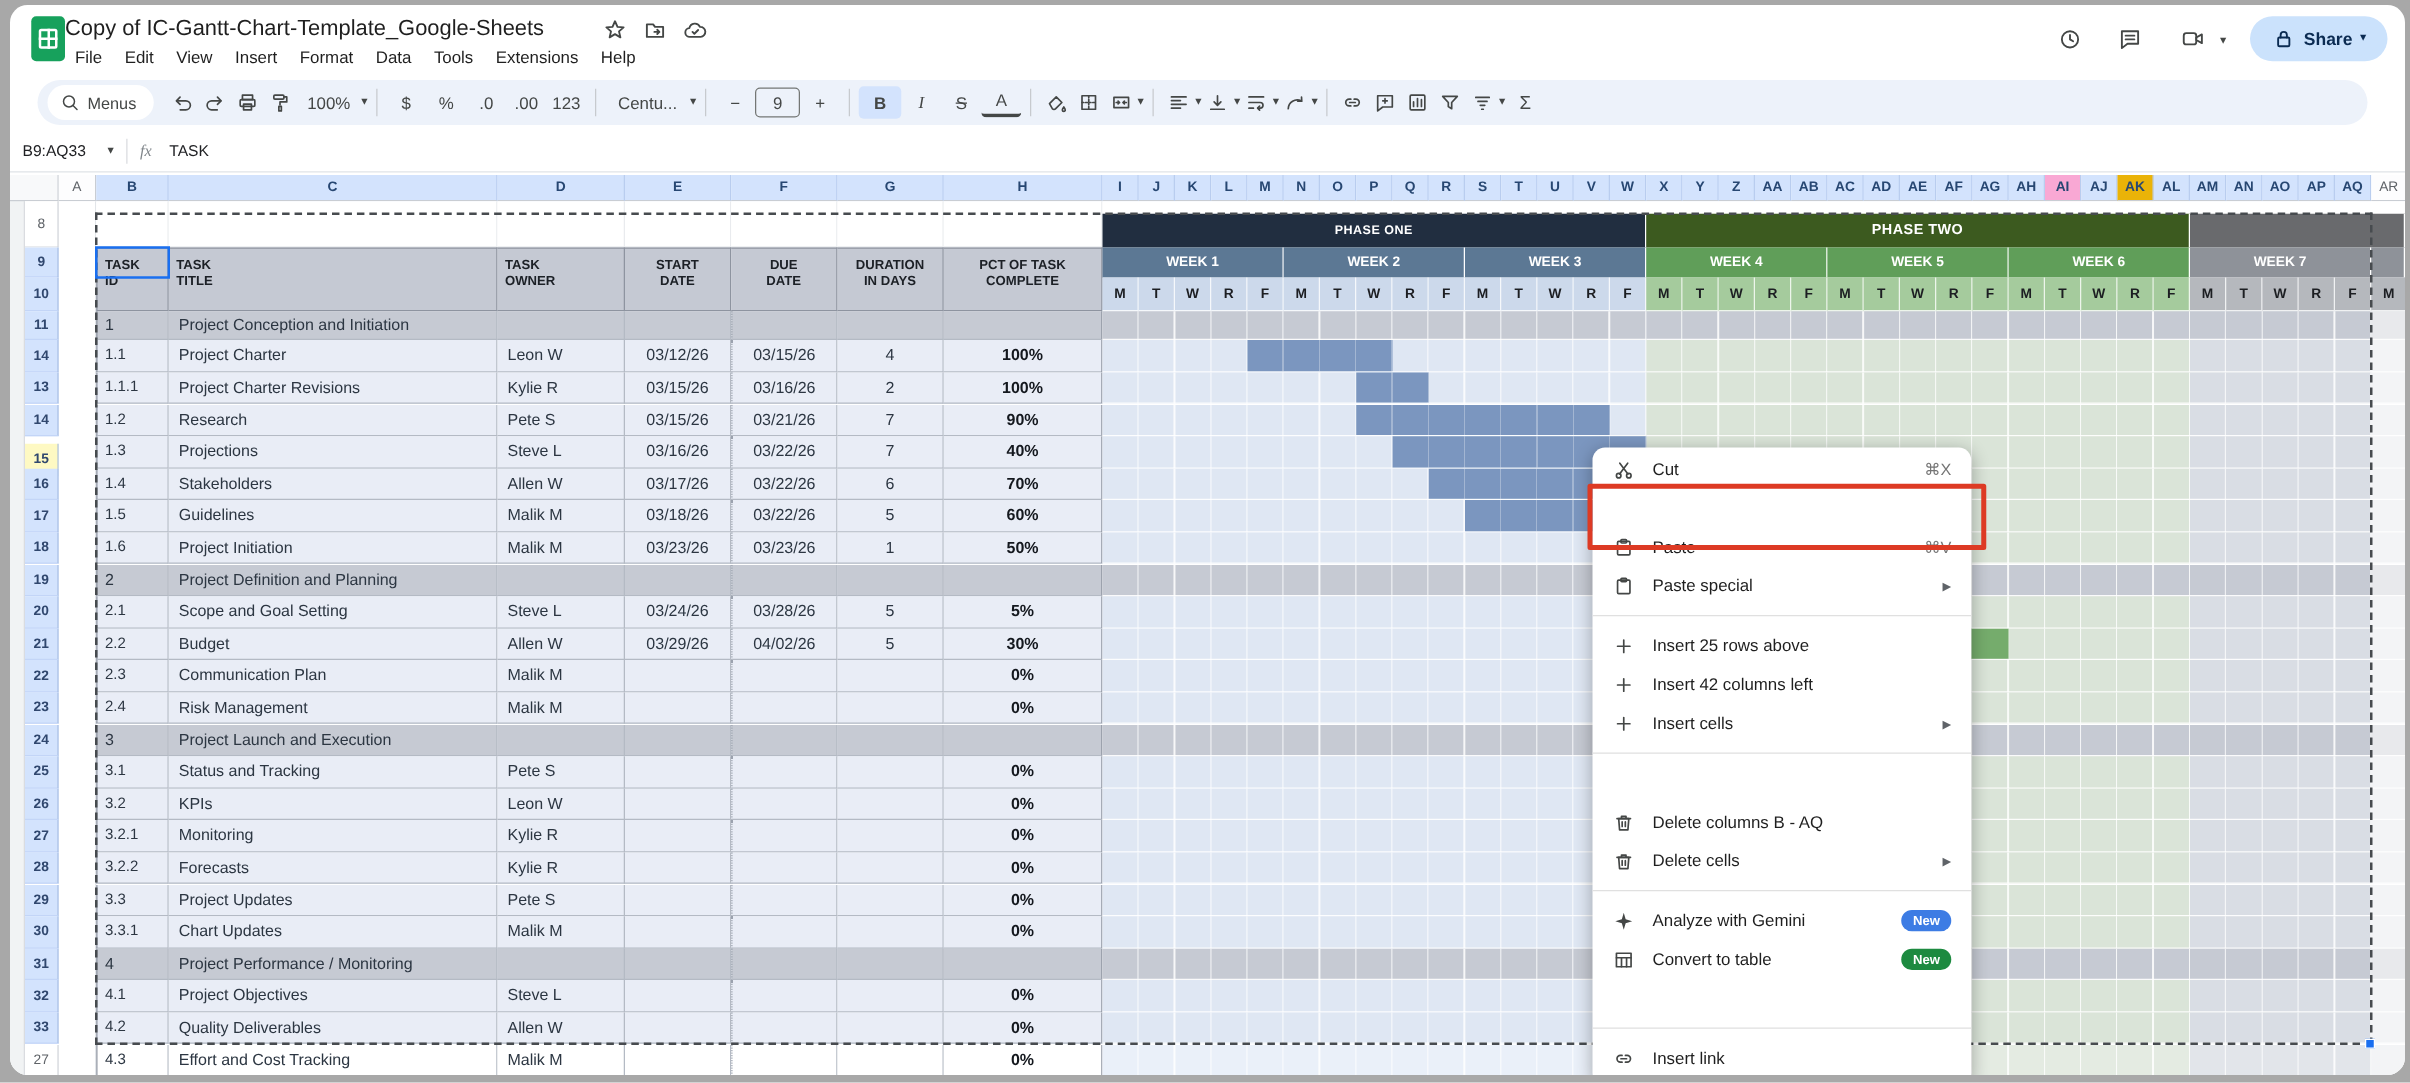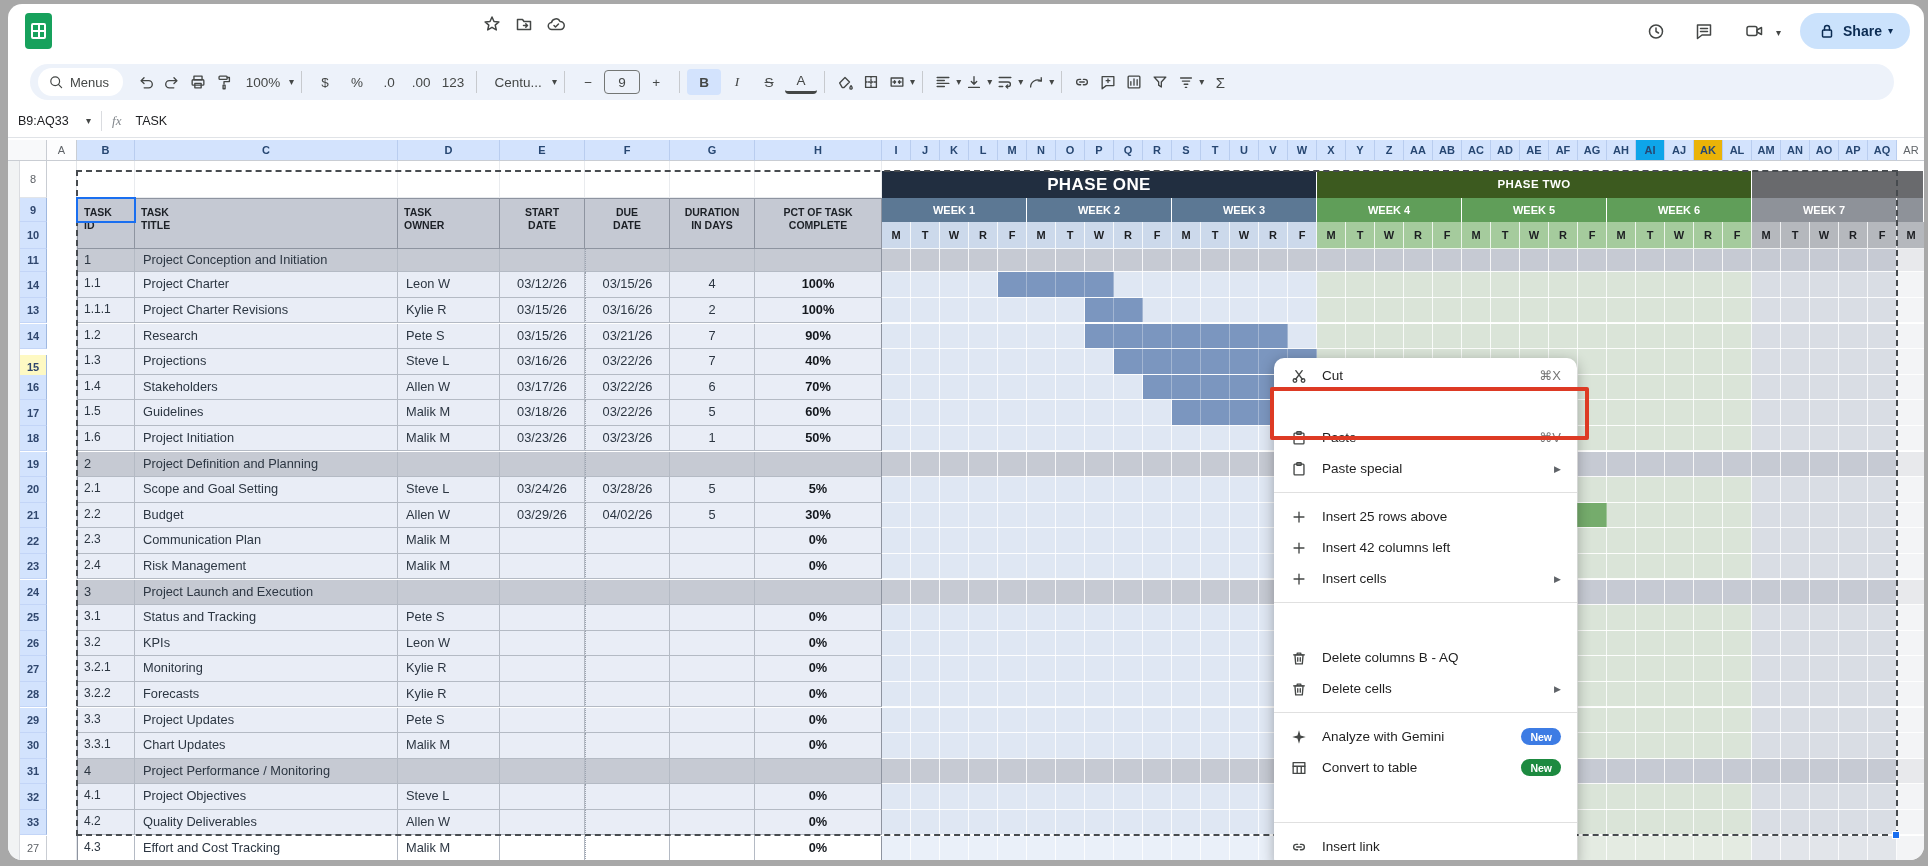--- a/index.html
+++ b/index.html
@@ -28,38 +28,50 @@
 </head>
 <body>
 
 <div id="win">
 
   <div class="abs" style="left:17px;top:9px;width:27px;height:36px;border-radius:4px;background:#17a15c;">
     <div class="abs" style="left:6px;top:10px;width:15px;height:16px;border:2px solid #fff;border-radius:2px;"></div>
     <div class="abs" style="left:6px;top:17px;width:15px;height:2px;background:#fff;"></div>
     <div class="abs" style="left:12.5px;top:10px;width:2px;height:16px;background:#fff;"></div>
   </div>
+  <div class="abs" style="left:44px;top:8px;font-size:17.5px;color:#1f1f1f;">Copy of IC-Gantt-Chart-Template_Google-Sheets</div>
   <span class="abs ic" style="left:474px;top:10px;">
       <svg width="20" height="20" viewBox="0 0 20 20" fill="none" stroke="currentColor" stroke-width="1.5" stroke-linecap="round" stroke-linejoin="round">
         <path d="M10 3l2 4.5 4.9.4-3.7 3.2 1.1 4.8L10 13.3l-4.3 2.6 1.1-4.8L3.1 7.9 8 7.5z"></path>
       </svg>
     </span>
   <span class="abs ic" style="left:506px;top:10px;">
       <svg width="20" height="20" viewBox="0 0 20 20" fill="none" stroke="currentColor" stroke-width="1.5" stroke-linecap="round" stroke-linejoin="round">
         <path d="M3.5 5.5h5l1.5 2h6.5v8h-13z"></path>
         <path d="M9.5 11.5h4M11.8 9.8l1.7 1.7-1.7 1.7"></path>
       </svg>
     </span>
   <span class="abs ic" style="left:538px;top:10px;">
       <svg width="20" height="20" viewBox="0 0 20 20" fill="none" stroke="currentColor" stroke-width="1.5" stroke-linecap="round" stroke-linejoin="round">
         <path d="M6 15.5a3.5 3.5 0 0 1-.5-7A4.5 4.5 0 0 1 14 7.5a3.5 3.5 0 0 1 .5 8z"></path>
         <path d="M8 11.5l1.5 1.5 3-3"></path>
       </svg>
     </span>
 
+  <div id="menurow">
+      <div class="menu-item">File</div>
+      <div class="menu-item">Edit</div>
+      <div class="menu-item">View</div>
+      <div class="menu-item">Insert</div>
+      <div class="menu-item">Format</div>
+      <div class="menu-item">Data</div>
+      <div class="menu-item">Tools</div>
+      <div class="menu-item">Extensions</div>
+      <div class="menu-item">Help</div>
+    </div>
 
   <span class="abs ic" style="left:1638px;top:17px;">
       <svg width="20" height="20" viewBox="0 0 20 20" fill="none" stroke="currentColor" stroke-width="1.5" stroke-linecap="round" stroke-linejoin="round">
         <circle cx="10" cy="10.5" r="6.5"></circle>
         <path d="M10 7v3.5l2.5 1.5"></path>
       </svg>
     </span>
   <span class="abs ic" style="left:1686px;top:17px;">
       <svg width="20" height="20" viewBox="0 0 20 20" fill="none" stroke="currentColor" stroke-width="1.5" stroke-linecap="round" stroke-linejoin="round">
         <path d="M3.5 4h13v10H8l-4.5 3.5z"></path>
@@ -257,21 +269,21 @@
       <div class="hdrcell" style="left: 1338px; width: 29px; background: rgb(211, 227, 253); color: rgb(39, 71, 114); font-weight: bold; border-right-color: rgb(185, 205, 239);">Y</div>
       <div class="hdrcell" style="left: 1367px; width: 29px; background: rgb(211, 227, 253); color: rgb(39, 71, 114); font-weight: bold; border-right-color: rgb(185, 205, 239);">Z</div>
       <div class="hdrcell" style="left: 1396px; width: 29px; background: rgb(211, 227, 253); color: rgb(39, 71, 114); font-weight: bold; border-right-color: rgb(185, 205, 239);">AA</div>
       <div class="hdrcell" style="left: 1425px; width: 29px; background: rgb(211, 227, 253); color: rgb(39, 71, 114); font-weight: bold; border-right-color: rgb(185, 205, 239);">AB</div>
       <div class="hdrcell" style="left: 1454px; width: 29px; background: rgb(211, 227, 253); color: rgb(39, 71, 114); font-weight: bold; border-right-color: rgb(185, 205, 239);">AC</div>
       <div class="hdrcell" style="left: 1483px; width: 29px; background: rgb(211, 227, 253); color: rgb(39, 71, 114); font-weight: bold; border-right-color: rgb(185, 205, 239);">AD</div>
       <div class="hdrcell" style="left: 1512px; width: 29px; background: rgb(211, 227, 253); color: rgb(39, 71, 114); font-weight: bold; border-right-color: rgb(185, 205, 239);">AE</div>
       <div class="hdrcell" style="left: 1541px; width: 29px; background: rgb(211, 227, 253); color: rgb(39, 71, 114); font-weight: bold; border-right-color: rgb(185, 205, 239);">AF</div>
       <div class="hdrcell" style="left: 1570px; width: 29px; background: rgb(211, 227, 253); color: rgb(39, 71, 114); font-weight: bold; border-right-color: rgb(185, 205, 239);">AG</div>
       <div class="hdrcell" style="left: 1599px; width: 29px; background: rgb(211, 227, 253); color: rgb(39, 71, 114); font-weight: bold; border-right-color: rgb(185, 205, 239);">AH</div>
-      <div class="hdrcell" style="left: 1628px; width: 29px; background: #0ea5e9; color: rgb(39, 71, 114); font-weight: bold; border-right-color: rgb(185, 205, 239);">AI</div>
+      <div class="hdrcell" style="left: 1628px; width: 29px; background: #f9a8d4; color: rgb(39, 71, 114); font-weight: bold; border-right-color: rgb(185, 205, 239);">AI</div>
       <div class="hdrcell" style="left: 1657px; width: 29px; background: rgb(211, 227, 253); color: rgb(39, 71, 114); font-weight: bold; border-right-color: rgb(185, 205, 239);">AJ</div>
       <div class="hdrcell" style="left: 1686px; width: 29px; background: #eab308; color: rgb(39, 71, 114); font-weight: bold; border-right-color: rgb(185, 205, 239);">AK</div>
       <div class="hdrcell" style="left: 1715px; width: 29px; background: rgb(211, 227, 253); color: rgb(39, 71, 114); font-weight: bold; border-right-color: rgb(185, 205, 239);">AL</div>
       <div class="hdrcell" style="left: 1744px; width: 29px; background: rgb(211, 227, 253); color: rgb(39, 71, 114); font-weight: bold; border-right-color: rgb(185, 205, 239);">AM</div>
       <div class="hdrcell" style="left: 1773px; width: 29px; background: rgb(211, 227, 253); color: rgb(39, 71, 114); font-weight: bold; border-right-color: rgb(185, 205, 239);">AN</div>
       <div class="hdrcell" style="left: 1802px; width: 29px; background: rgb(211, 227, 253); color: rgb(39, 71, 114); font-weight: bold; border-right-color: rgb(185, 205, 239);">AO</div>
       <div class="hdrcell" style="left: 1831px; width: 29px; background: rgb(211, 227, 253); color: rgb(39, 71, 114); font-weight: bold; border-right-color: rgb(185, 205, 239);">AP</div>
       <div class="hdrcell" style="left: 1860px; width: 29px; background: rgb(211, 227, 253); color: rgb(39, 71, 114); font-weight: bold; border-right-color: rgb(185, 205, 239);">AQ</div>
       <div class="hdrcell" style="left: 1889px; width: 29px; background: rgb(253, 253, 254);">AR</div>
       <div class="gut" style="top: 157px; height: 37px; background: rgb(255, 255, 255); color: rgb(95, 99, 104); border-bottom: 1px solid rgb(226, 229, 233); border-right: 1px solid rgb(201, 205, 211);">8</div>
@@ -485,21 +497,21 @@
       <div style="position: absolute; box-sizing: border-box; left: 577px; top: 805.9px; width: 85px; height: 25.6px; background: rgb(233, 237, 246); border-right: 1px solid rgb(180, 186, 196); border-bottom: 1px solid rgb(180, 186, 196); border-left: 1px dotted rgb(155, 162, 174); font-size: 12.8px; line-height: 23.6px; text-align: center; padding: 0px; white-space: nowrap; overflow: hidden; color: rgb(44, 54, 66);"></div>
       <div style="position: absolute; box-sizing: border-box; left: 662px; top: 805.9px; width: 85px; height: 25.6px; background: rgb(233, 237, 246); border-right: 1px solid rgb(180, 186, 196); border-bottom: 1px solid rgb(180, 186, 196); border-left: 0px; font-size: 12.8px; line-height: 23.6px; text-align: center; padding: 0px; white-space: nowrap; overflow: hidden; color: rgb(44, 54, 66);"></div>
       <div style="position: absolute; box-sizing: border-box; left: 747px; top: 805.9px; width: 127px; height: 25.6px; background: rgb(233, 237, 246); border-right: 1px solid rgb(142, 148, 160); border-bottom: 1px solid rgb(180, 186, 196); border-left: 0px; font-size: 12.8px; line-height: 23.6px; text-align: center; padding: 0px; white-space: nowrap; overflow: hidden; color: rgb(20, 24, 30); font-weight: bold;">0%</div>
       <div style="position: absolute; box-sizing: border-box; left: 69px; top: 831.5px; width: 58px; height: 25.6px; background: rgb(255, 255, 255); border-right: 1px solid rgb(180, 186, 196); border-bottom: 1px solid rgb(180, 186, 196); border-left: 1px solid rgb(142, 148, 160); font-size: 12px; line-height: 23.6px; text-align: left; padding: 0px 6px; white-space: nowrap; overflow: hidden; color: rgb(44, 54, 66);">4.3</div>
       <div style="position: absolute; box-sizing: border-box; left: 127px; top: 831.5px; width: 263px; height: 25.6px; background: rgb(255, 255, 255); border-right: 1px solid rgb(180, 186, 196); border-bottom: 1px solid rgb(180, 186, 196); border-left: 0px; font-size: 12.8px; line-height: 23.6px; text-align: left; padding: 0px 8px; white-space: nowrap; overflow: hidden; color: rgb(44, 54, 66);">Effort and Cost Tracking</div>
       <div style="position: absolute; box-sizing: border-box; left: 390px; top: 831.5px; width: 102px; height: 25.6px; background: rgb(255, 255, 255); border-right: 1px solid rgb(180, 186, 196); border-bottom: 1px solid rgb(180, 186, 196); border-left: 0px; font-size: 12.8px; line-height: 23.6px; text-align: left; padding: 0px 8px; white-space: nowrap; overflow: hidden; color: rgb(44, 54, 66);">Malik M</div>
       <div style="position: absolute; box-sizing: border-box; left: 492px; top: 831.5px; width: 85px; height: 25.6px; background: rgb(255, 255, 255); border-right: 1px solid rgb(180, 186, 196); border-bottom: 1px solid rgb(180, 186, 196); border-left: 0px; font-size: 12.8px; line-height: 23.6px; text-align: center; padding: 0px; white-space: nowrap; overflow: hidden; color: rgb(44, 54, 66);"></div>
       <div style="position: absolute; box-sizing: border-box; left: 577px; top: 831.5px; width: 85px; height: 25.6px; background: rgb(255, 255, 255); border-right: 1px solid rgb(180, 186, 196); border-bottom: 1px solid rgb(180, 186, 196); border-left: 1px dotted rgb(155, 162, 174); font-size: 12.8px; line-height: 23.6px; text-align: center; padding: 0px; white-space: nowrap; overflow: hidden; color: rgb(44, 54, 66);"></div>
       <div style="position: absolute; box-sizing: border-box; left: 662px; top: 831.5px; width: 85px; height: 25.6px; background: rgb(255, 255, 255); border-right: 1px solid rgb(180, 186, 196); border-bottom: 1px solid rgb(180, 186, 196); border-left: 0px; font-size: 12.8px; line-height: 23.6px; text-align: center; padding: 0px; white-space: nowrap; overflow: hidden; color: rgb(44, 54, 66);"></div>
       <div style="position: absolute; box-sizing: border-box; left: 747px; top: 831.5px; width: 127px; height: 25.6px; background: rgb(255, 255, 255); border-right: 1px solid rgb(142, 148, 160); border-bottom: 1px solid rgb(180, 186, 196); border-left: 0px; font-size: 12.8px; line-height: 23.6px; text-align: center; padding: 0px; white-space: nowrap; overflow: hidden; color: rgb(20, 24, 30); font-weight: bold;">0%</div>
-      <div style="position: absolute; box-sizing: border-box; left: 874px; top: 167px; width: 435px; height: 27px; background: rgb(33, 46, 64); color: rgb(255, 255, 255); font-weight: bold; font-size: 17px; letter-spacing: 0.4px; text-align: center; line-height: 27px; border-right: 1px solid rgb(255, 255, 255);">PHASE ONE</div>
+      <div style="position: absolute; box-sizing: border-box; left: 874px; top: 167px; width: 435px; height: 27px; background: rgb(33, 46, 64); color: rgb(255, 255, 255); font-weight: bold; font-size: 10px; letter-spacing: 0.4px; text-align: center; line-height: 27px; border-right: 1px solid rgb(255, 255, 255);">PHASE ONE</div>
       <div style="position: absolute; box-sizing: border-box; left: 1309px; top: 167px; width: 435px; height: 27px; background: rgb(60, 90, 31); color: rgb(255, 255, 255); font-weight: bold; font-size: 11.5px; letter-spacing: 0.4px; text-align: center; line-height: 27px; border-right: 1px solid rgb(255, 255, 255);">PHASE TWO</div>
       <div style="position: absolute; box-sizing: border-box; left: 1744px; top: 167px; width: 172px; height: 27px; background: rgb(105, 106, 109); border-right: 1px solid rgb(255, 255, 255);"></div>
       <div style="position: absolute; box-sizing: border-box; left: 874px; top: 194px; width: 145px; height: 24px; background: rgb(92, 120, 148); color: rgb(255, 255, 255); font-weight: bold; font-size: 11px; text-align: center; line-height: 24px; border-right: 1px solid rgb(255, 255, 255);">WEEK 1</div>
       <div style="position: absolute; box-sizing: border-box; left: 1019px; top: 194px; width: 145px; height: 24px; background: rgb(92, 120, 148); color: rgb(255, 255, 255); font-weight: bold; font-size: 11px; text-align: center; line-height: 24px; border-right: 1px solid rgb(255, 255, 255);">WEEK 2</div>
       <div style="position: absolute; box-sizing: border-box; left: 1164px; top: 194px; width: 145px; height: 24px; background: rgb(92, 120, 148); color: rgb(255, 255, 255); font-weight: bold; font-size: 11px; text-align: center; line-height: 24px; border-right: 1px solid rgb(255, 255, 255);">WEEK 3</div>
       <div style="position: absolute; box-sizing: border-box; left: 1309px; top: 194px; width: 145px; height: 24px; background: rgb(96, 158, 89); color: rgb(255, 255, 255); font-weight: bold; font-size: 11px; text-align: center; line-height: 24px; border-right: 1px solid rgb(255, 255, 255);">WEEK 4</div>
       <div style="position: absolute; box-sizing: border-box; left: 1454px; top: 194px; width: 145px; height: 24px; background: rgb(96, 158, 89); color: rgb(255, 255, 255); font-weight: bold; font-size: 11px; text-align: center; line-height: 24px; border-right: 1px solid rgb(255, 255, 255);">WEEK 5</div>
       <div style="position: absolute; box-sizing: border-box; left: 1599px; top: 194px; width: 145px; height: 24px; background: rgb(96, 158, 89); color: rgb(255, 255, 255); font-weight: bold; font-size: 11px; text-align: center; line-height: 24px; border-right: 1px solid rgb(255, 255, 255);">WEEK 6</div>
       <div style="position: absolute; box-sizing: border-box; left: 1744px; top: 194px; width: 145px; height: 24px; background: rgb(142, 146, 153); color: rgb(255, 255, 255); font-weight: bold; font-size: 11px; text-align: center; line-height: 24px; border-right: 1px solid rgb(255, 255, 255);">WEEK 7</div>
       <div style="position: absolute; box-sizing: border-box; left: 1889px; top: 194px; width: 27px; height: 24px; background: rgb(142, 146, 153); border-right: 1px solid rgb(255, 255, 255);"></div>

